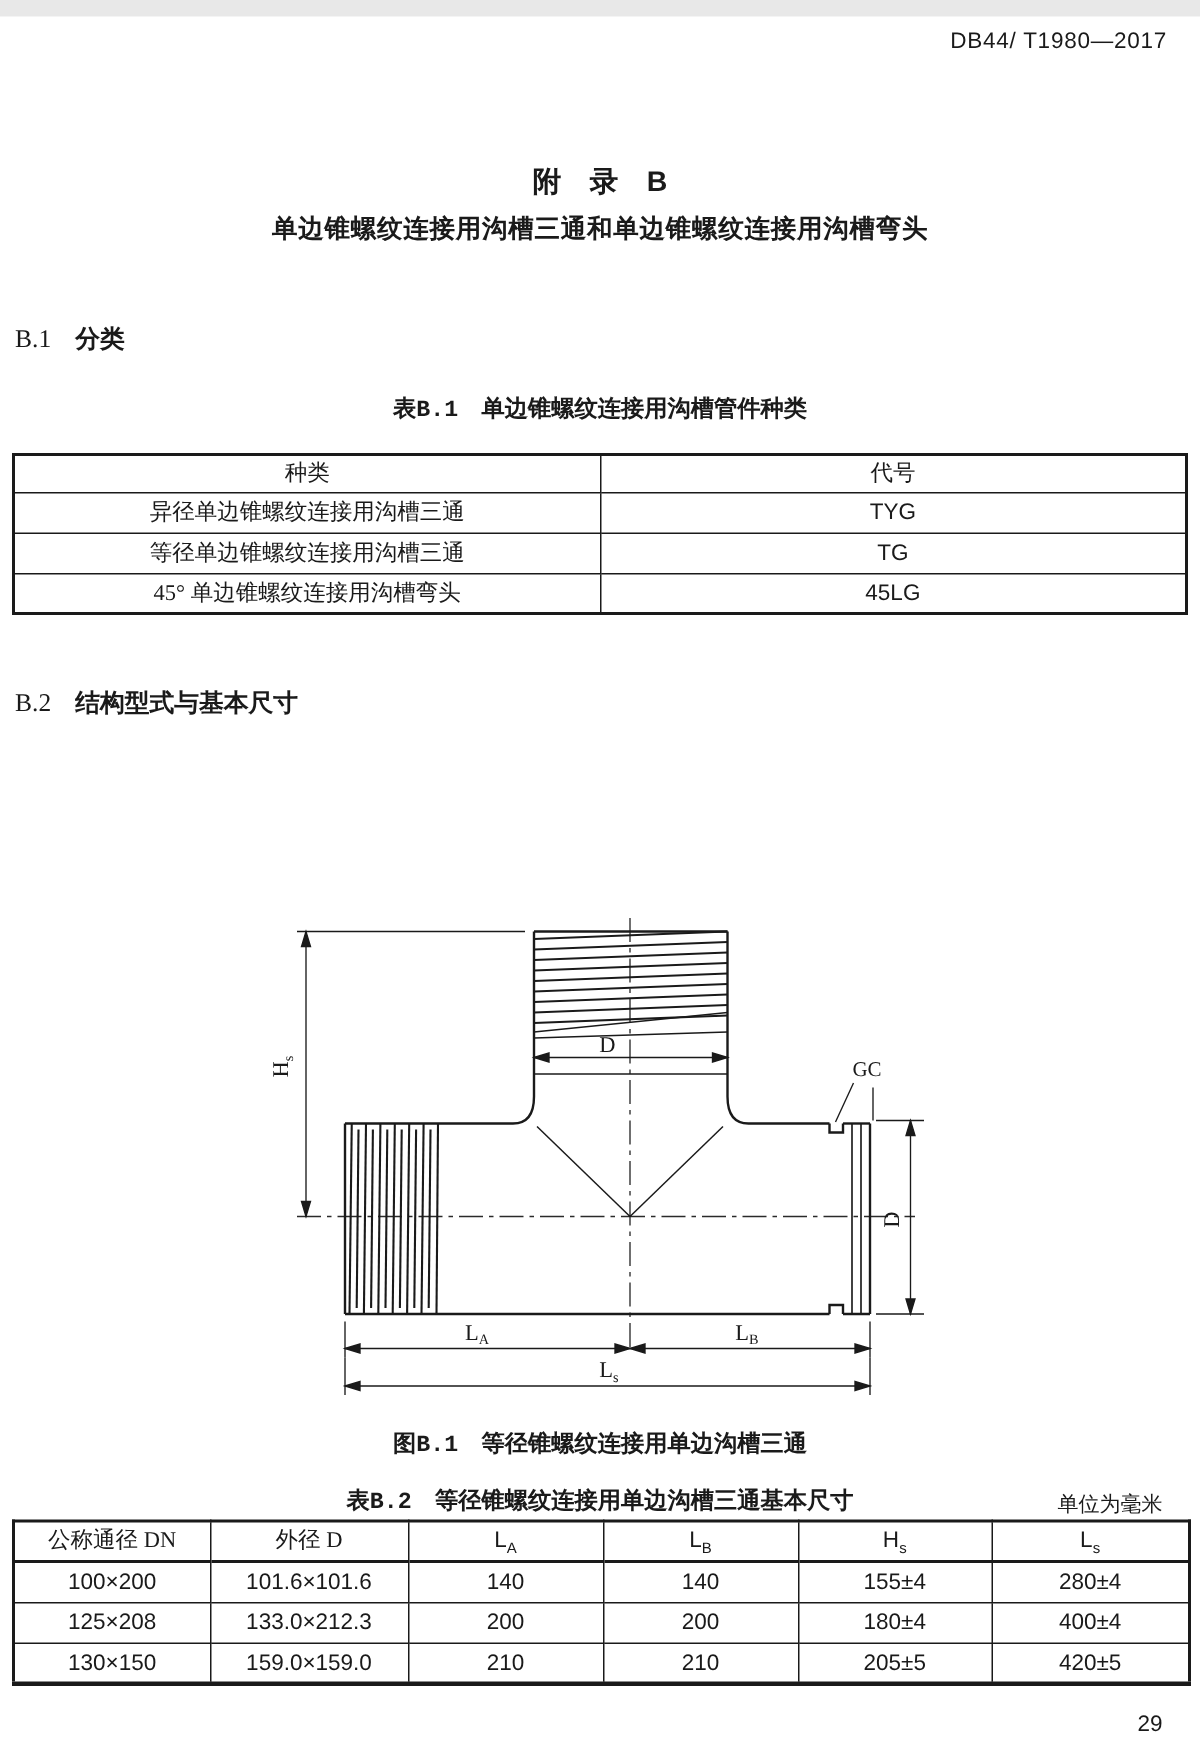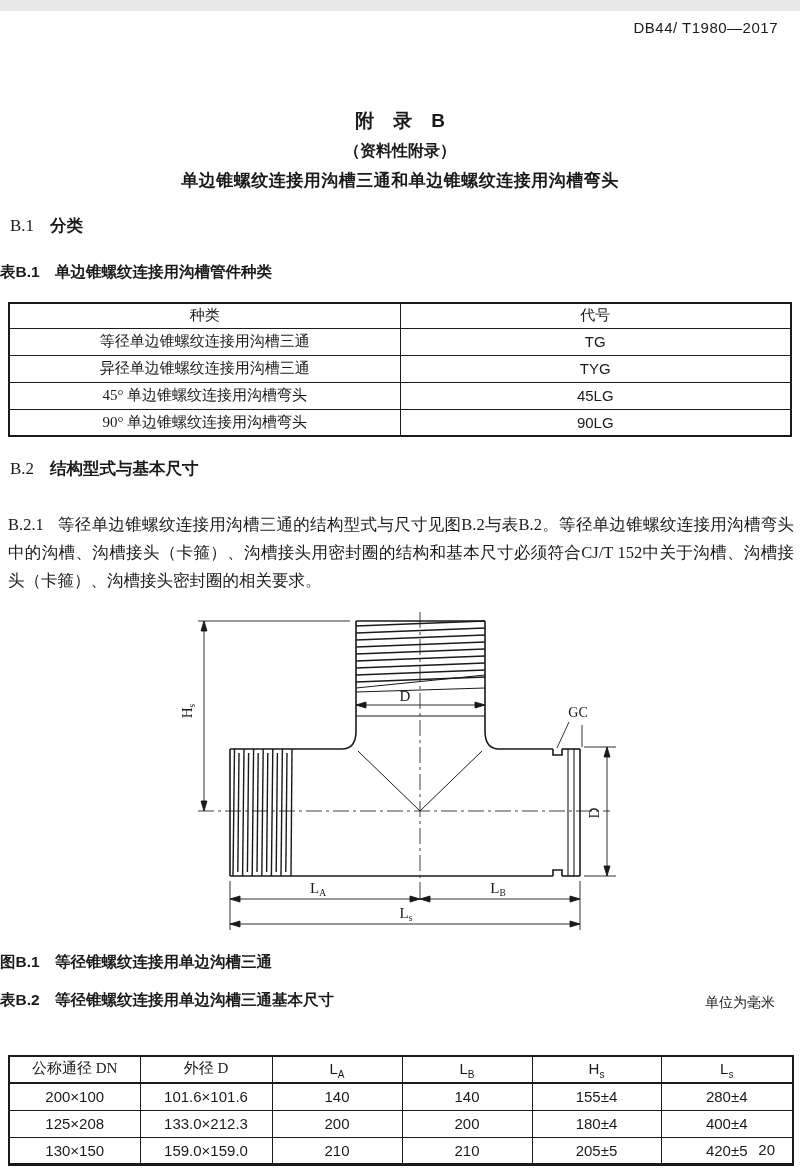--- a/index.html
+++ b/index.html
@@ -16,33 +16,33 @@
   }
   .title-block { position:absolute; top:97px; left:0; width:100%; text-align:center; }
   .title-l1 { font-size:19px; font-weight:bold; font-family:"Liberation Sans",sans-serif; }
   .title-l2 { font-size:16px; font-weight:bold; font-family:"Liberation Sans",sans-serif; margin-top:7px; }
   .title-l3 { font-size:17px; font-weight:bold; font-family:"Liberation Sans",sans-serif; margin-top:7px; letter-spacing:.5px; }
   .clause { position:absolute; left:10px; }
   .clause .num { font-family:"Liberation Serif",serif; font-size:17px;text-align:center; }
   .clause .lbl { font-family:"Liberation Sans",sans-serif; font-weight:bold; font-size:16.5px; margin-left:16px; }
   .b1 { top:204px; }
   .b2 { top:447px; }
-  .tcaption { position:absolute; left:0; width:100%; text-align:left;
-    font-family:Liberation Sans, sans-serif; font-weight:bold; font-size:15.5px; }
+  .tcaption { position:absolute; left:0; width:100%; text-align:center;
+    font-family:Liberation Mono, monospace; font-weight:bold; font-size:15.5px; }
   .cap-tb1 { top:251px; }
   .cap-fig { top:941px; }
   .cap-tb2 { top:979px; }
   .unit-note { position:absolute; right:25px; top:983px; font-size:14px; }
   .para { position:absolute; left:8px; top:500px; width:786px;
     font-size:16.5px; line-height:28px; text-align:justify; }
   .para .num { margin-right:14px; }
   table { border-collapse:collapse; table-layout:fixed; width:784px; }
   .tb { position:absolute; left:8px; }
   .tb1 { top:291px; }
-  .tb2 { top:1044px; }
+  .tb2 { top:1002px; }
   .tb table { border:2.5px solid #1a1a1a; }
   .tb td, .tb th { border:1.5px solid #1a1a1a; text-align:center; vertical-align:middle;
     font-weight:normal; font-size:15px; padding:0; }
   .tb1 th { height:25px; }
   .tb1 td { height:27px; }
   .tb2 th { height:27px; border-bottom-width:2px; }
   .tb2 td { height:27px; }
   .tb2 table { border-bottom-width:3.5px; }
   .num-cell { font-family:"Liberation Sans","DejaVu Sans",sans-serif; font-size:14.5px; }
   .dim-h { font-family:"Liberation Sans",sans-serif; font-size:14.5px; }
@@ -54,21 +54,20 @@
 </style>
 </head>
 <body>
 
 <div class="page">
 
   <div class="hdr-right">DB44/ T1980—2017</div>
 
   <div class="title-block">
     <div class="title-l1">附　录　B</div>
-    <div class="title-l2">（资料性附录）</div>
     <div class="title-l3">单边锥螺纹连接用沟槽三通和单边锥螺纹连接用沟槽弯头</div>
   </div>
 
   <div class="clause b1">
     <span class="num">B.1</span><span class="lbl">分类</span>
   </div>
 
   <div class="tcaption cap-tb1">表B.1　单边锥螺纹连接用沟槽管件种类</div>
 
   <div class="tb tb1">
@@ -76,46 +75,39 @@
       <colgroup>
           <col style="width:50%">
           <col style="width:50%">
         </colgroup>
       <tbody>
           <tr>
         <th>种类</th>
         <th>代号</th>
       </tr>
       <tr>
+        <td>异径单边锥螺纹连接用沟槽三通</td>
+        <td class="num-cell">TYG</td>
+      </tr>
+      <tr>
         <td>等径单边锥螺纹连接用沟槽三通</td>
         <td class="num-cell">TG</td>
       </tr>
       <tr>
-        <td>异径单边锥螺纹连接用沟槽三通</td>
-        <td class="num-cell">TYG</td>
-      </tr>
-      <tr>
         <td>45° 单边锥螺纹连接用沟槽弯头</td>
         <td class="num-cell">45LG</td>
       </tr>
-      <tr>
-        <td>90° 单边锥螺纹连接用沟槽弯头</td>
-        <td class="num-cell">90LG</td>
-      </tr>
     </tbody>
       </table>
   </div>
 
   <div class="clause b2">
     <span class="num">B.2</span><span class="lbl">结构型式与基本尺寸</span>
   </div>
 
-  <div class="para">
-    <span class="num">B.2.1</span><span>等径单边锥螺纹连接用沟槽三通的结构型式与尺寸见图B.2与表B.2。等径单边锥螺纹连接用沟槽弯头中的沟槽、沟槽接头（卡箍）、沟槽接头用密封圈的结构和基本尺寸必须符合CJ/T 152中关于沟槽、沟槽接头（卡箍）、沟槽接头密封圈的相关要求。</span>
-  </div>
 
   <div class="figure">
     <svg width="514" height="352" viewBox="0 0 514 352">
 
       <g stroke="#2a2a2a" stroke-width="0.9" stroke-dasharray="16 4 3 4" fill="none">
         <path d="M 272 13 V 303"></path>
         <path d="M 50 212 H 462"></path>
       </g>
 
       <g stroke="#1a1a1a" stroke-width="1.6" fill="none">
@@ -240,21 +232,21 @@
       <tbody>
           <tr>
         <th><span>公称通径 DN</span><sub class="dim-h"></sub></th>
         <th><span>外径 D</span><sub class="dim-h"></sub></th>
         <th class="dim-h"><span>L</span><sub>A</sub></th>
         <th class="dim-h"><span>L</span><sub>B</sub></th>
         <th class="dim-h"><span>H</span><sub>s</sub></th>
         <th class="dim-h"><span>L</span><sub>s</sub></th>
       </tr>
       <tr>
-        <td class="num-cell">200×100</td>
+        <td class="num-cell">100×200</td>
         <td class="num-cell">101.6×101.6</td>
         <td class="num-cell">140</td>
         <td class="num-cell">140</td>
         <td class="num-cell">155±4</td>
         <td class="num-cell">280±4</td>
       </tr>
       <tr>
         <td class="num-cell">125×208</td>
         <td class="num-cell">133.0×212.3</td>
         <td class="num-cell">200</td>
@@ -267,15 +259,15 @@
         <td class="num-cell">159.0×159.0</td>
         <td class="num-cell">210</td>
         <td class="num-cell">210</td>
         <td class="num-cell">205±5</td>
         <td class="num-cell">420±5</td>
       </tr>
     </tbody>
       </table>
   </div>
 
-  <div class="pageno">20</div>
+  <div class="pageno">29</div>
 
 </div>
 
 </body></html>

